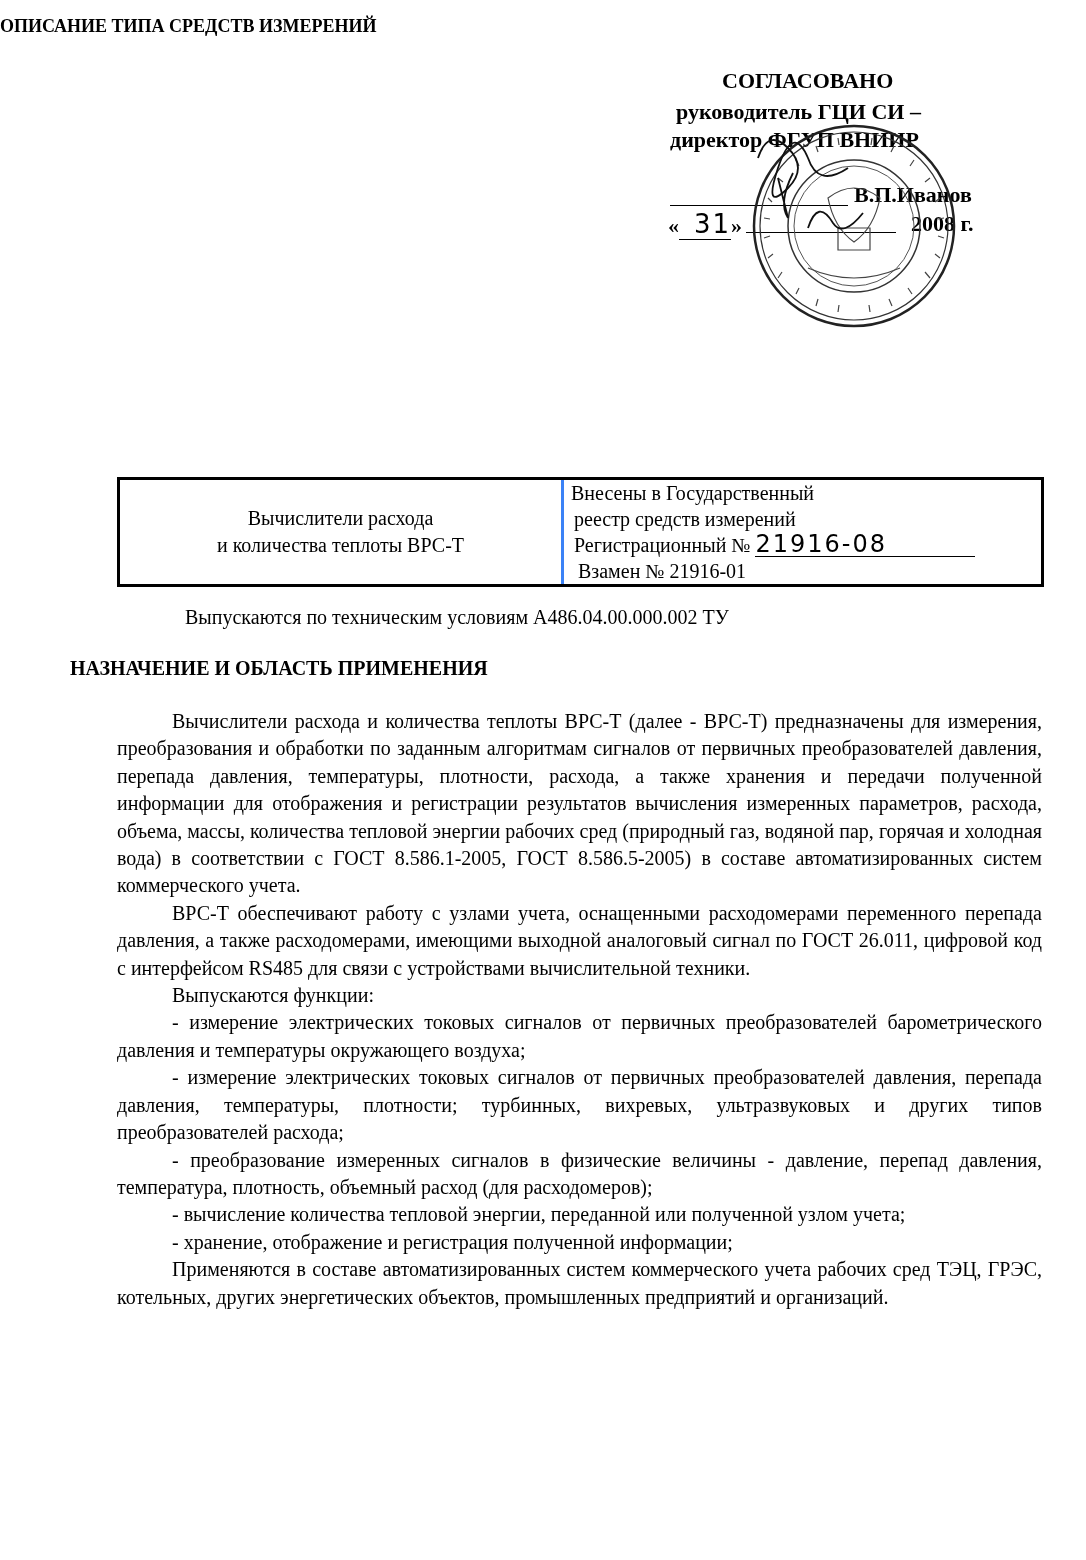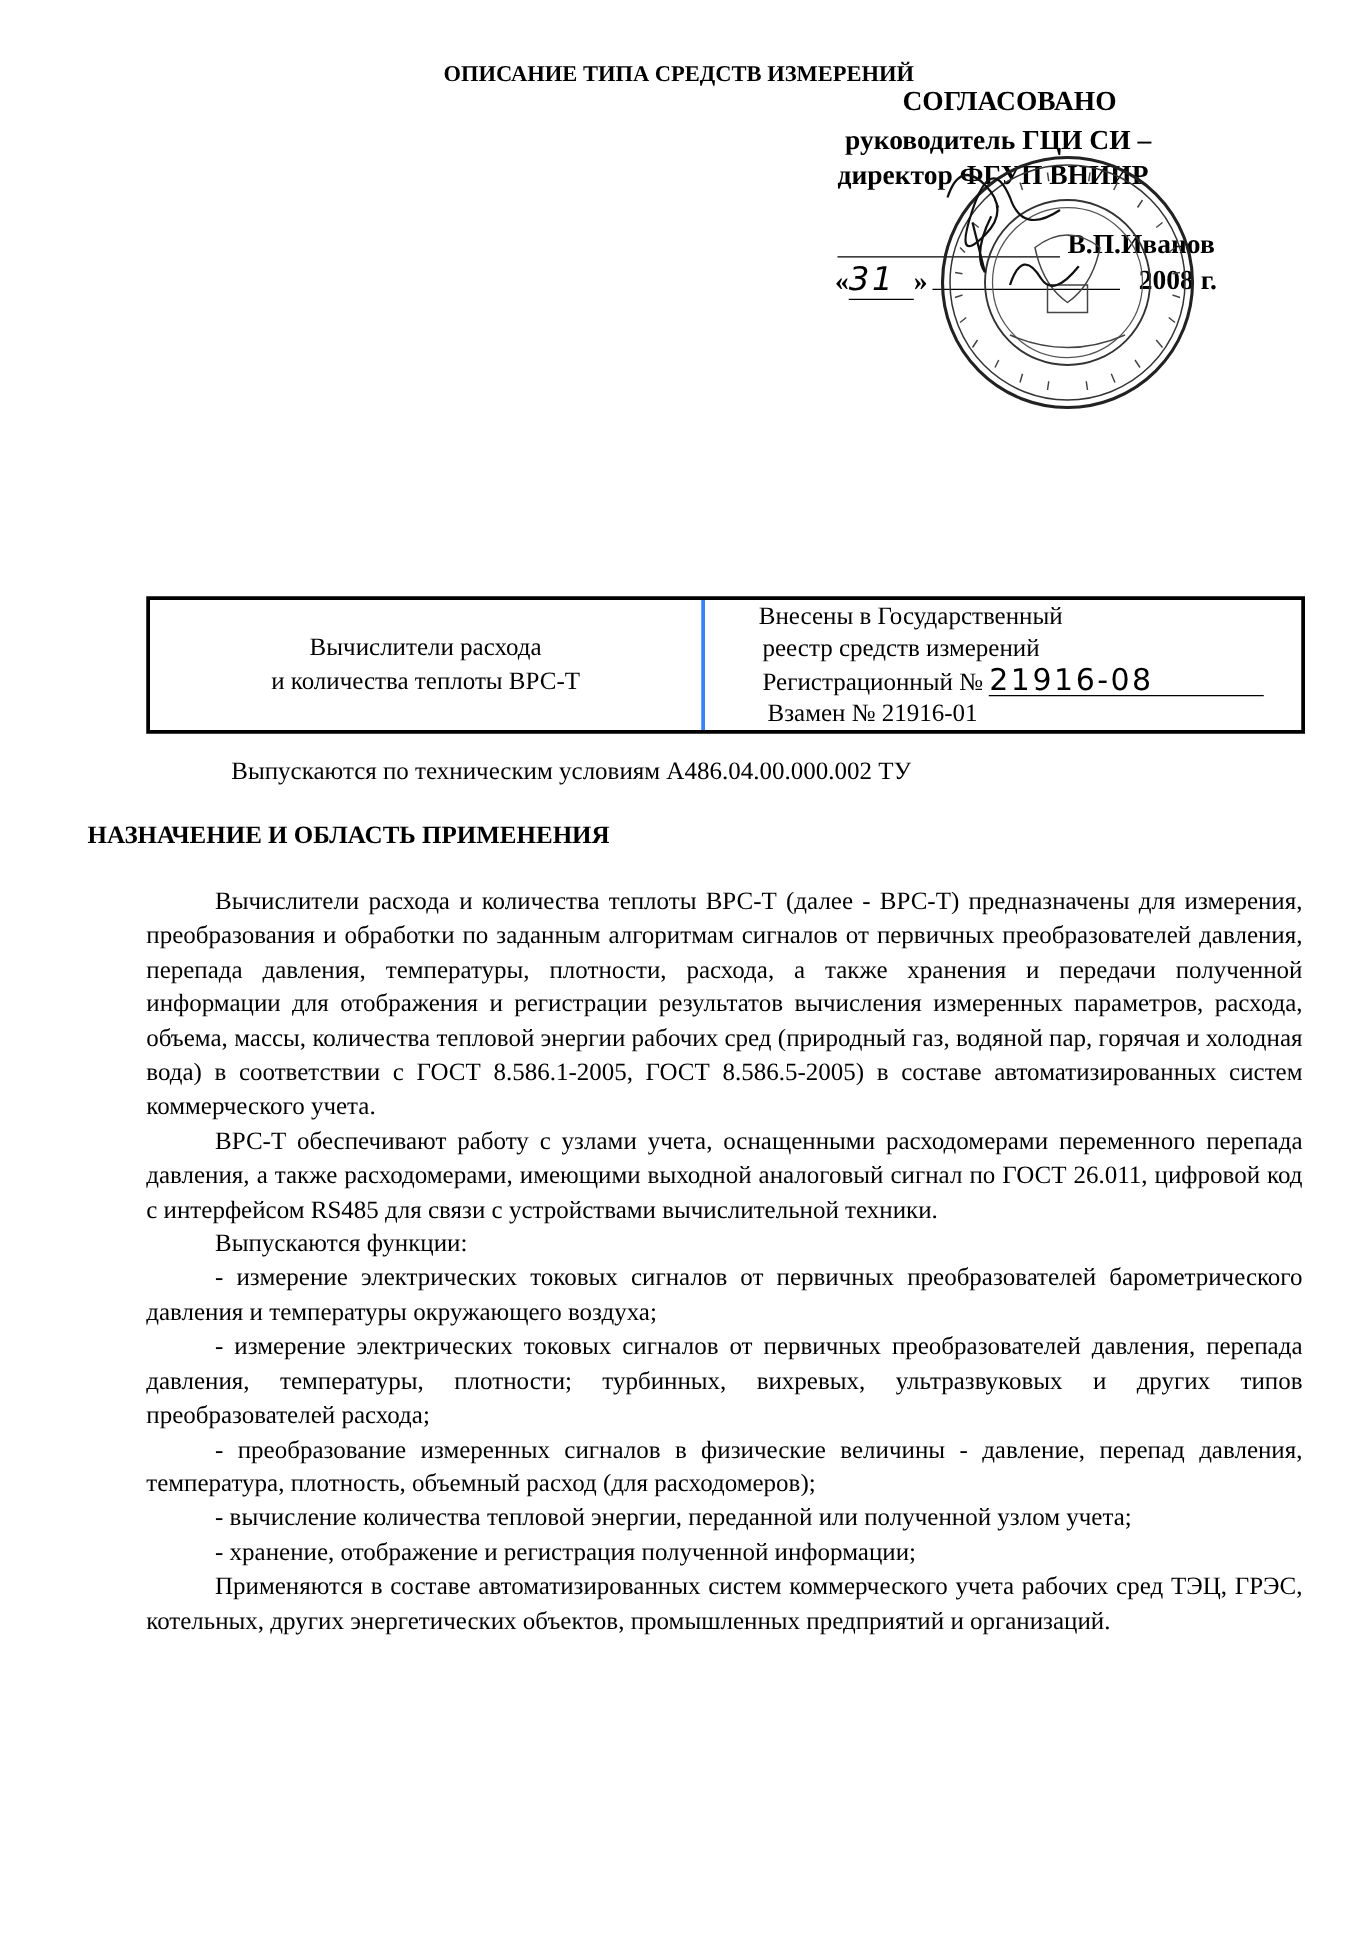--- a/index.html
+++ b/index.html
@@ -1,25 +1,25 @@
 <!DOCTYPE html>
 <html><head>
 <meta charset="utf-8">
 <style>
   html, body { margin:0; padding:0; background:#ffffff; }
   body { width:1086px; height:1560px; position:relative; overflow:hidden;
          font-family:"Liberation Serif","DejaVu Serif",serif; color:#000; }
   .abs { position:absolute; }
-  .doc-title { left:0; width:1086px; top:16px; text-align:center; font-weight:bold; font-size:18px;margin-top:33px; }
+  .doc-title { left:0; width:1086px; top:16px; font-weight:bold; font-size:18px; }
   .approval { left:640px; top:66px; width:360px; font-weight:bold; font-size:22px; line-height:30px; }
   .approval .line { position:absolute; white-space:nowrap; }
   .stamp { left:738px; top:118px; width:236px; height:214px; }
   .reg-table { left:117px; top:477px; width:927px; height:110px; border:3px solid #000; box-sizing:border-box; display:flex; }
   .reg-left { width:441px; border-right:3px solid #3b82f6; display:flex; align-items:center; justify-content:center; text-align:center; font-size:20px; line-height:27px; }
-  .reg-right { flex:1; position:relative; font-size:20px; line-height:27px;margin-left:36px; }
+  .reg-right { flex:1; position:relative; font-size:20px; line-height:27px; }
   .reg-right .r { position:absolute; white-space:nowrap; }
   .uline { display:inline-block; border-bottom:1px solid #000; }
   .hand { font-family:"DejaVu Sans",sans-serif; font-size:26px; letter-spacing:2px; font-weight:normal; }
   .tu { left:185px; top:606px; font-size:20px; white-space:nowrap; }
   .section-title { left:0; width:1086px; top:657px; font-weight:bold; font-size:20px; padding-left:70px; box-sizing:border-box; }
   .body { left:117px; top:708px; width:925px; font-size:20px; line-height:27.4px; }
   .body p { margin:0; text-align:justify; text-indent:55px; }
   .body p.li { text-indent:55px; }
 </style>
 </head>
@@ -29,21 +29,21 @@
 
 <div class="abs approval">
   <div class="line" style="left:82px;top:0;">СОГЛАСОВАНО</div>
   <div class="line" style="left:36px;top:31px;">руководитель ГЦИ СИ –</div>
   <div class="line" style="left:30px;top:59px;">директор ФГУП ВНИИР</div>
   <div class="line" style="left:30px;top:117px;">
     <span class="uline" style="width:178px;height:22px;"></span>
   </div>
   <div class="line" style="left:214px;top:114px;">В.П.Иванов</div>
   <div class="line" style="left:28px;top:143px;">
-    <span>«</span><span class="uline hand" style="width:52px;text-align:left;font-style:italic;">31</span><span>»</span><span class="uline" style="width:150px;height:22px;margin-left:4px;"></span>
+    <span>«</span><span class="uline hand" style="width:52px;text-align:right;">31</span><span>»</span><span class="uline" style="width:150px;height:22px;margin-left:4px;"></span>
   </div>
   <div class="line" style="left:271px;top:143px;">2008 г.</div>
 </div>
 
 <svg class="abs stamp" viewBox="0 0 236 214" width="236" height="214">
   <circle cx="116" cy="108" r="100" fill="none" stroke="#222" stroke-width="2.5"></circle>
   <circle cx="116" cy="108" r="94" fill="none" stroke="#333" stroke-width="1.2"></circle>
   <circle cx="116" cy="108" r="66" fill="none" stroke="#333" stroke-width="1.5"></circle>
   <circle cx="116" cy="108" r="60" fill="none" stroke="#555" stroke-width="1"></circle>
   <g stroke="#444" stroke-width="1.2" fill="none">

